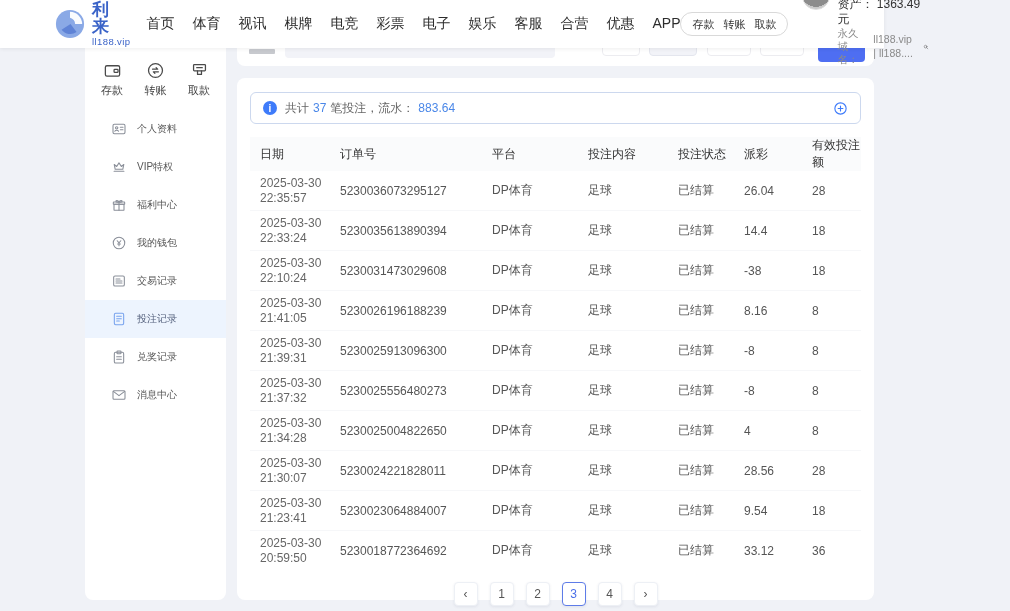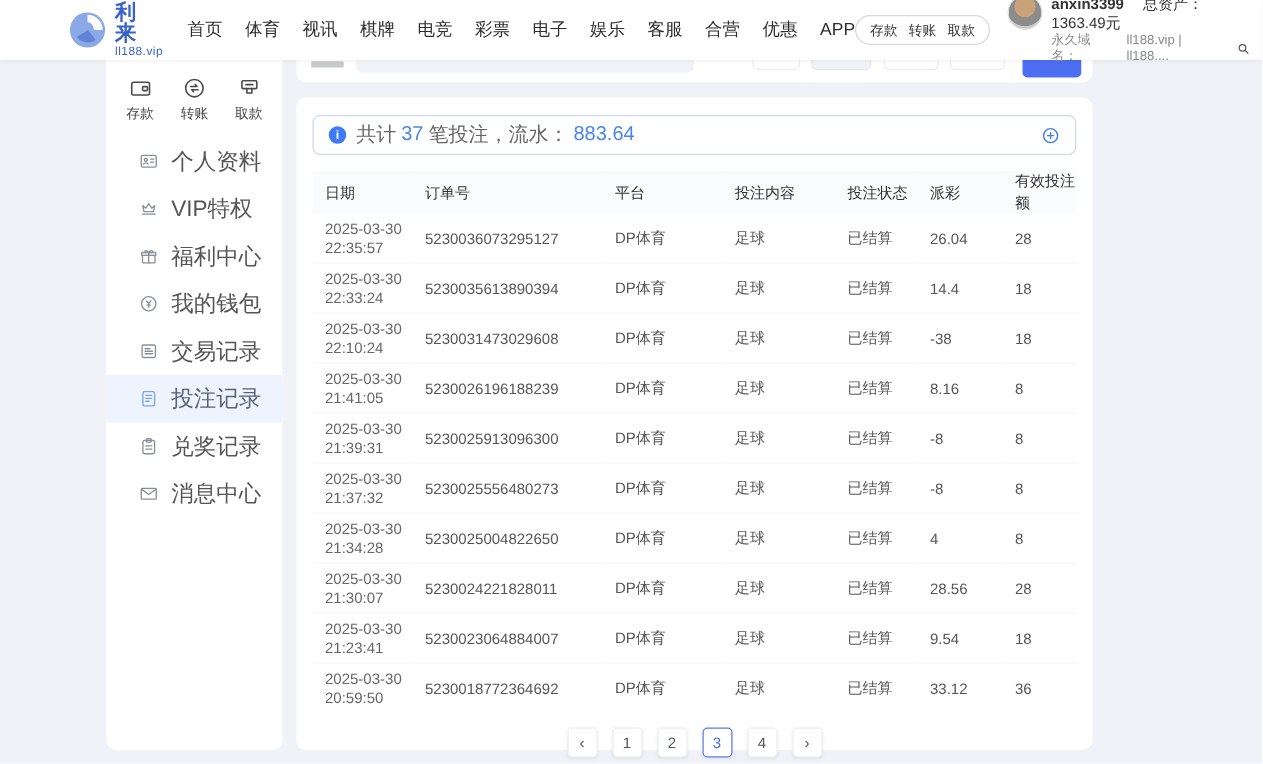--- a/index.html
+++ b/index.html
@@ -1,20 +1,20 @@
 <!DOCTYPE html>
 <html><head>
 <meta charset="utf-8">
 <style>
   html,body{margin:0;padding:0;}
   body{font-family:"Liberation Sans","DejaVu Sans",sans-serif;}
   #screen{position:relative;width:1010px;height:611px;background:#f0f2f7;overflow:hidden;}
 
   
-  .header{position:absolute;top:0;left:0;width:1010px;height:48px;background:#fff;
+  .header{position:absolute;top:0;left:0;width:884px;height:48px;background:#fff;
     box-shadow:0 1px 4px rgba(0,0,0,.07);display:flex;align-items:center;
     padding:0 10px 0 55px;box-sizing:border-box;z-index:30;}
   .logo{display:flex;align-items:center;gap:7px;margin-right:16px;}
   .logo-icon{width:30px;height:30px;flex:0 0 auto;}
   .logo-txt{display:flex;flex-direction:column;line-height:1;}
   .logo-name{font-size:17px;font-weight:700;color:#3a63c8;letter-spacing:4px;}
   .logo-domain{font-size:9.5px;color:#3a63c8;margin-top:2px;letter-spacing:.4px;}
   .nav{display:flex;gap:18px;align-items:flex-start;}
   .nav-item{font-size:14px;color:#2d2d2d;cursor:pointer;white-space:nowrap;}
   .wallet-pill{margin-left:auto;display:flex;align-items:center;gap:9px;border:1px solid #d9d9d9;
@@ -33,42 +33,42 @@
   
   .sidebar{position:absolute;left:85px;top:48px;width:141px;height:552px;background:#fff;
     border-radius:0 0 8px 8px;z-index:5;}
   .quick-row{display:flex;justify-content:space-between;padding:13px 16px 0 16px;}
   .quick-item{display:flex;flex-direction:column;align-items:center;gap:3px;cursor:pointer;}
   .quick-item .q-ic{width:19px;height:19px;color:#4a4a4a;}
   .quick-item .q-lb{font-size:11px;color:#444;}
   .menu{list-style:none;margin:12px 0 0 0;padding:0;}
   .menu-item{height:38px;display:flex;align-items:center;gap:10px;padding-left:26px;cursor:pointer;}
   .menu-item .mi-icon{width:16px;height:16px;color:#8a8f99;flex:0 0 auto;}
-  .menu-item .mi-label{font-size:18px;color:#555;}
+  .menu-item .mi-label{font-size:10px;color:#555;}
   .menu-item.active{background:#edf4fe;}
   .menu-item.active .mi-icon{color:#78a3ee;}
   .menu-item.active .mi-label{color:#56627e;}
   svg{display:block;width:100%;height:100%;}
 
   
   .filter-card{position:absolute;left:237px;top:48px;width:637px;height:18px;background:#fff;
     border-radius:0 0 8px 8px;overflow:hidden;z-index:4;}
   .f-label{position:absolute;left:12px;top:1px;width:26px;height:5px;background:#b9bbc2;border-radius:1px;opacity:.8;}
   .f-input{position:absolute;left:48px;top:-16px;width:270px;height:26px;background:#f2f3f8;border-radius:4px;}
   .f-seg{position:absolute;top:-16px;height:24px;border-radius:4px;background:#fff;border:1px solid #ececf0;box-sizing:border-box;}
   .f-btn{position:absolute;right:9px;top:-12px;width:47px;height:26px;background:#4e6ef2;border:none;border-radius:4px;cursor:pointer;}
 
   
   .records-card{position:absolute;left:237px;top:78px;width:637px;height:522px;background:#fff;
     border-radius:8px;box-sizing:border-box;}
   .summary-bar{margin:14px 13px 0 13px;height:32px;border:1px solid #ccd8ee;border-radius:6px;
     display:flex;align-items:center;padding:0 12px;box-sizing:border-box;gap:8px;}
   .info-ic{width:14px;height:14px;border-radius:50%;background:#3e7bfa;color:#fff;font-size:10px;
     font-weight:700;display:flex;align-items:center;justify-content:center;flex:0 0 auto;font-style:normal;}
-  .summary-text{font-size:16px;color:#666;display:flex;gap:4px;align-items:center;}
+  .summary-text{font-size:12px;color:#666;display:flex;gap:4px;align-items:center;}
   .summary-text .blue{color:#4a87e8;}
   .expand-ic{margin-left:auto;width:15px;height:15px;color:#3e7bfa;cursor:pointer;}
 
   
   .bet-table{margin:13px 13px 0 13px;border-collapse:collapse;table-layout:fixed;width:611px;}
   .bet-table th{background:#fafbfc;font-weight:400;font-size:12px;color:#333;text-align:left;
     height:32px;padding:0 0 0 10px;}
   .bet-table td{font-size:12px;color:#555;height:39px;padding:0 0 0 10px;border-bottom:1px solid #f6f7f9;}
   .bet-table tr:last-child td{border-bottom:none;}
   .c-date{width:80px;} .c-order{width:152px;} .c-platform{width:96px;} .c-content{width:90px;}

